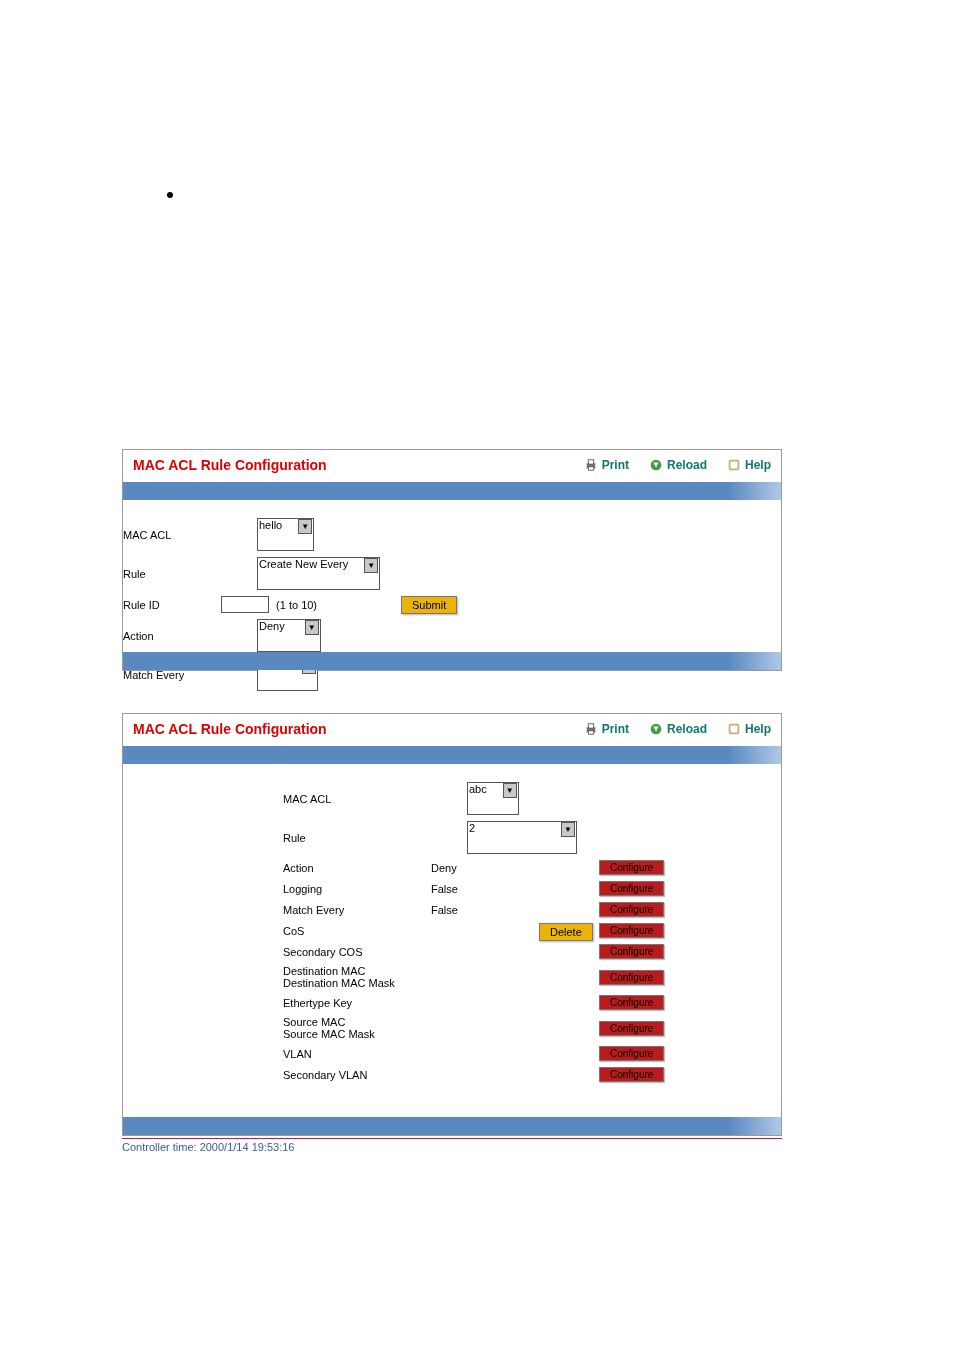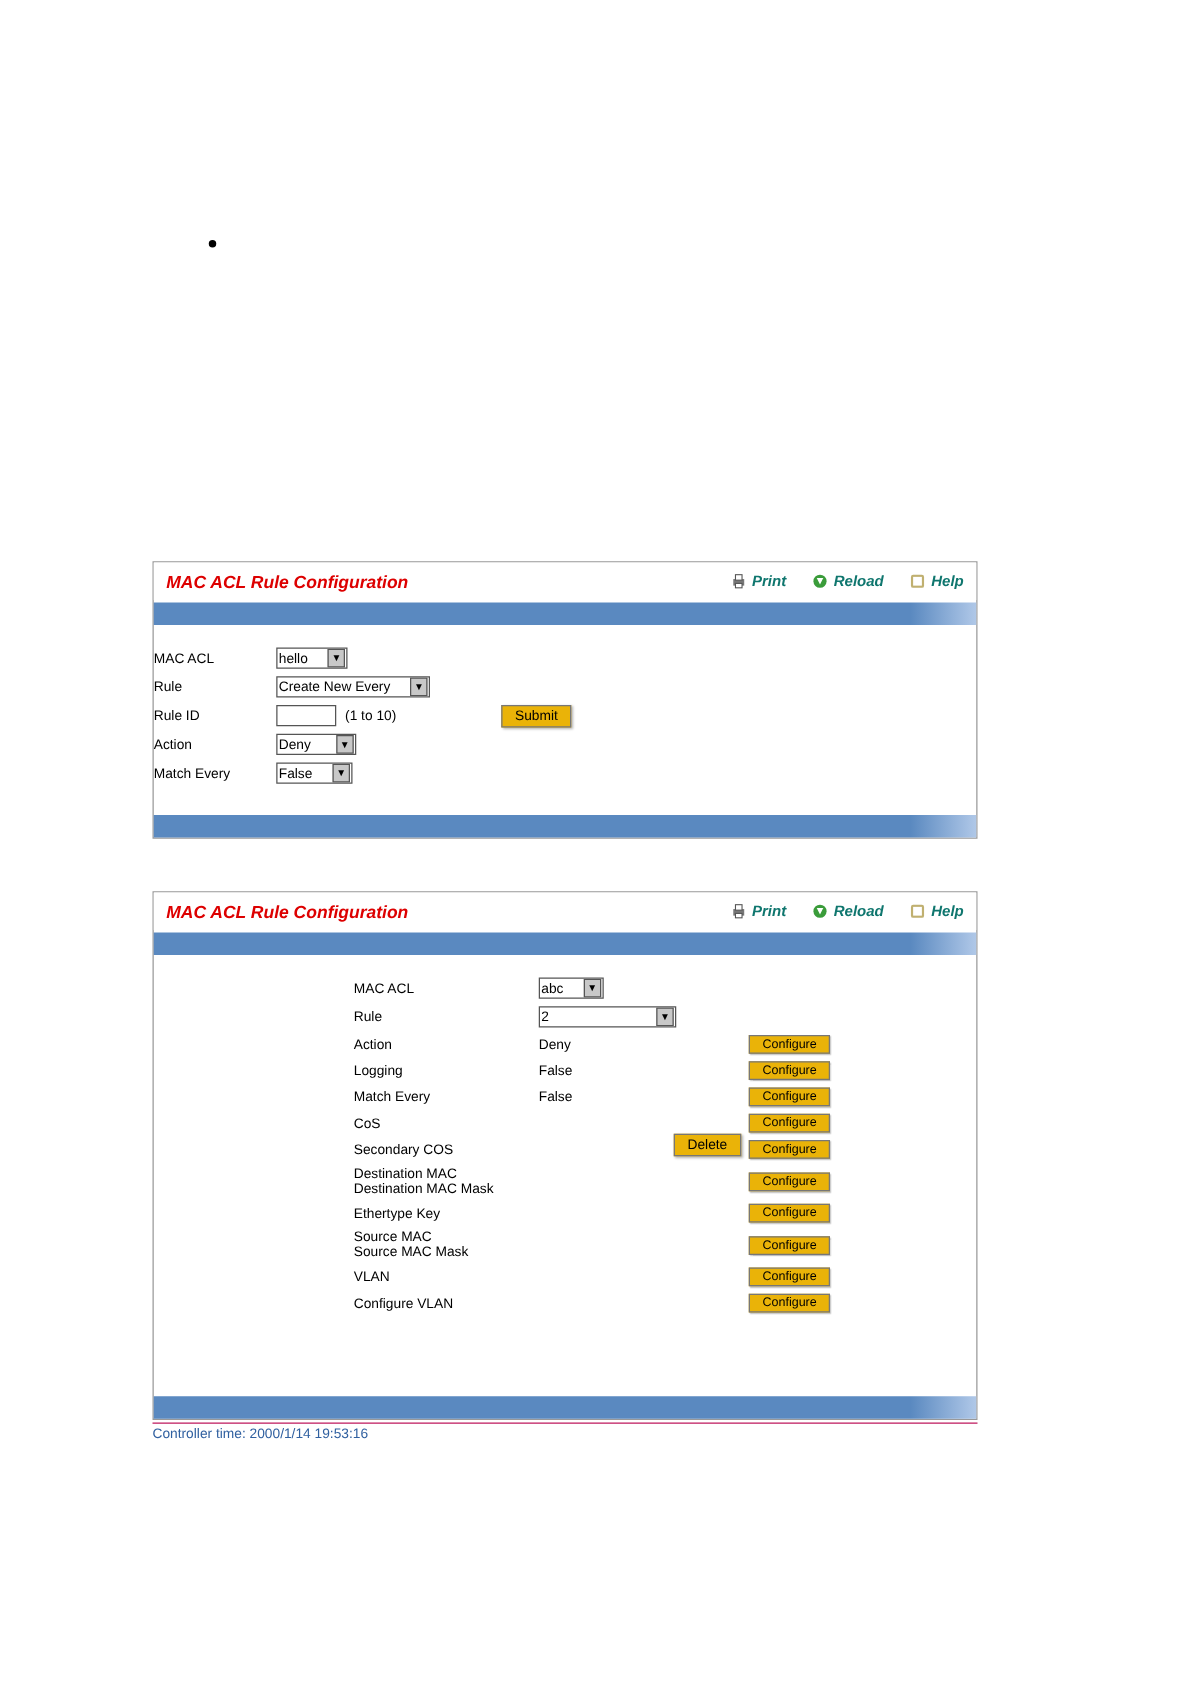--- a/index.html
+++ b/index.html
@@ -29,21 +29,20 @@
     background: #fff;
   }
   .panel.first { top: 449px; height: 222px; }
   .panel.second { top: 713px; height: 423px; }
   .header-row {
     display: flex;
     align-items: center;
     height: 30px;
     padding: 0 10px;
     background: #fff;
-    font-style: italic;
   }
   .title-red {
     color: #d00;
     font-weight: bold;
     font-size: 14px;
     flex: 1;
   }
   .toolbar {
     display: flex;
     gap: 20px;
@@ -76,25 +75,26 @@
     column-gap: 8px;
     align-items: center;
     font-size: 11px;
     color: #000;
   }
   .form-grid .lbl { text-align: left; }
   .dd {
     border: 1px solid #555;
     background: #fff;
     font-size: 11px;
-    height: 17px;
+    height: 33px;
     padding: 0 1px;
     display: inline-flex;
-    align-items: center;
+    align-items: flex-start;
     position: relative;
+    margin-left: 36px;
   }
   .dd .dd-text { padding-right: 16px; }
   .dd .dd-arrow {
     width: 14px;
     height: 15px;
     background: #c8c8c8;
     border: 1px solid #555;
     display: inline-flex;
     align-items: center;
     justify-content: center;
@@ -112,21 +112,21 @@
     border: 1px solid #777;
     background: #eab308;
     font-size: 11px;
     padding: 2px 10px;
     cursor: pointer;
     box-shadow: 1px 1px 2px rgba(0,0,0,0.3);
   }
   .btn-wrap { margin-top: 14px; margin-bottom: 14px; }
   .cfg-btn {
     border: 1px solid #777;
-    background: #eab308;
+    background: #b91c1c;
     font-size: 10px;
     padding: 1px 10px;
     cursor: pointer;
     box-shadow: 1px 1px 1px rgba(0,0,0,0.25);
   }
   .footer-time {
     position: absolute;
     left: 122px;
     top: 1138px;
     font-size: 11px;
@@ -317,21 +317,21 @@
         <span>Source MAC</span><br>
         <span>Source MAC Mask</span>
       </div>
       <div></div>
       <div><button class="cfg-btn">Configure</button></div>
 
       <div class="lbl">VLAN</div>
       <div></div>
       <div><button class="cfg-btn">Configure</button></div>
 
-      <div class="lbl">Configure VLAN</div>
+      <div class="lbl">Secondary VLAN</div>
       <div></div>
       <div><button class="cfg-btn">Configure</button></div>
     </div>
     <div class="btn-wrap" style="align-self:center; margin-left:-160px;">
       <button class="btn">Delete</button>
     </div>
   </div>
 
   <div class="blue-bar bot"></div>
 </div>

